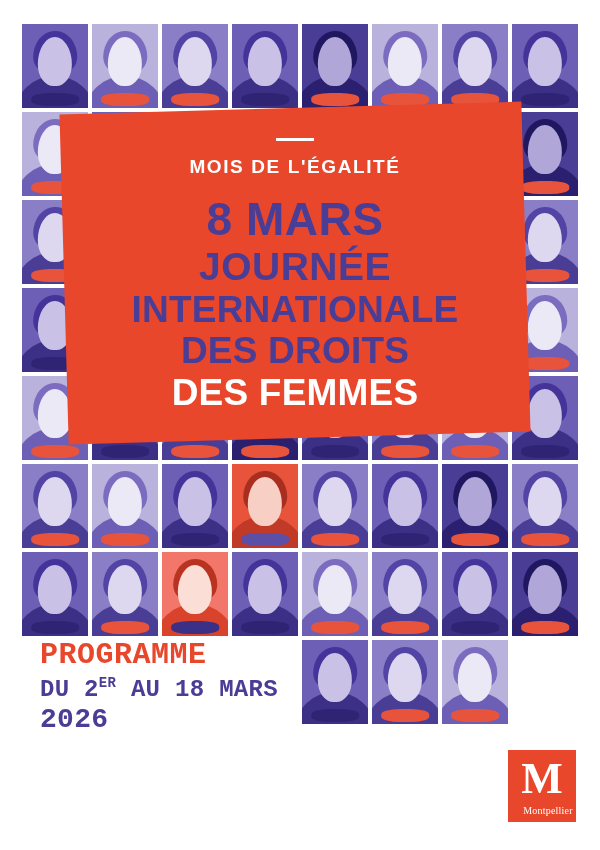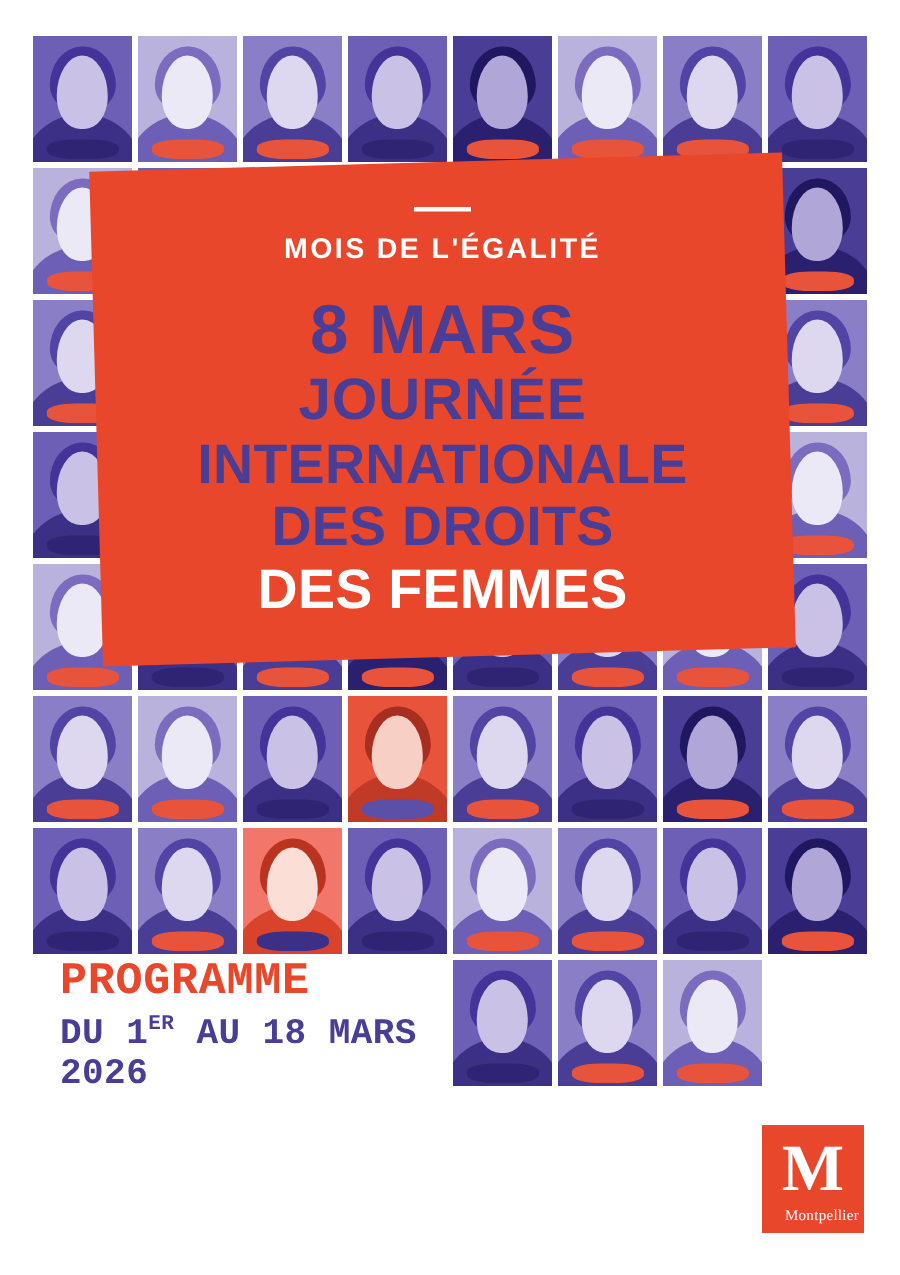--- a/index.html
+++ b/index.html
@@ -190,21 +190,21 @@
     font-weight: bold;
     font-size: 24px;
     letter-spacing: 0.3px;
     line-height: 1.12;
     margin-top: 6px;
   }
   #prog-dates sup { font-size: 14px; vertical-align: super; }
   #prog-year {
     color: #4a3d96;
     font-weight: bold;
-    font-size: 24px;
+    font-size: 28px;
     letter-spacing: 0.3px;
     line-height: 1.12;
   }
 
   
   #logo {
     position: absolute;
     right: 24px;
     bottom: 28px;
     width: 68px;
@@ -781,21 +781,21 @@
         <span class="l2">JOURNÉE</span>
         <span class="l3">INTERNATIONALE</span>
         <span class="l4">DES DROITS</span>
         <span class="l5">DES FEMMES</span>
       </div>
     </div>
   </div>
 
   <div id="programme">
     <div id="prog-title">PROGRAMME</div>
-    <div id="prog-dates"><span>DU 1</span><sup>ER</sup><span> AU 18 MARS</span></div>
+    <div id="prog-dates"><span>DU 2</span><sup>ER</sup><span> AU 18 MARS</span></div>
     <div id="prog-year">2026</div>
   </div>
 
   <div id="logo">
     <div id="logo-m">M</div>
     <div id="logo-name">Montpellier</div>
   </div>
 
 </div>
 

